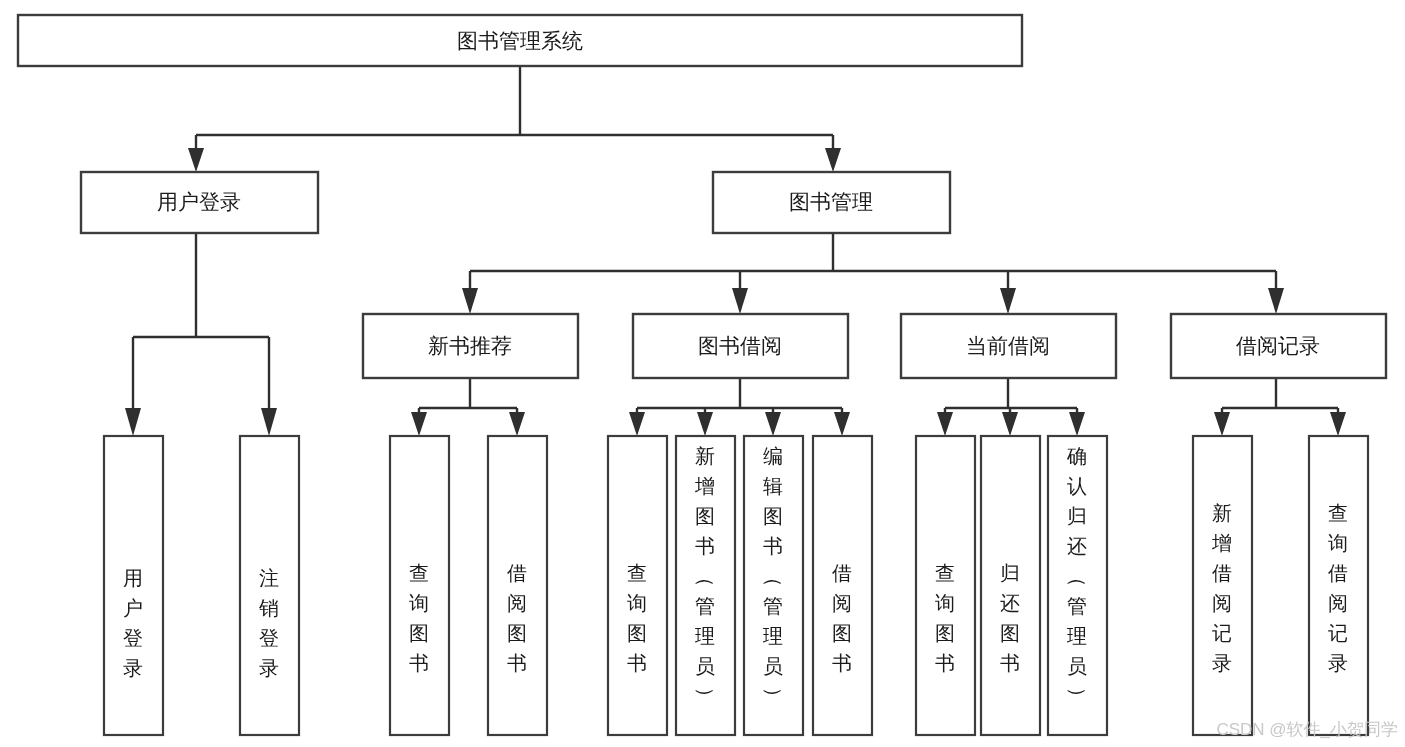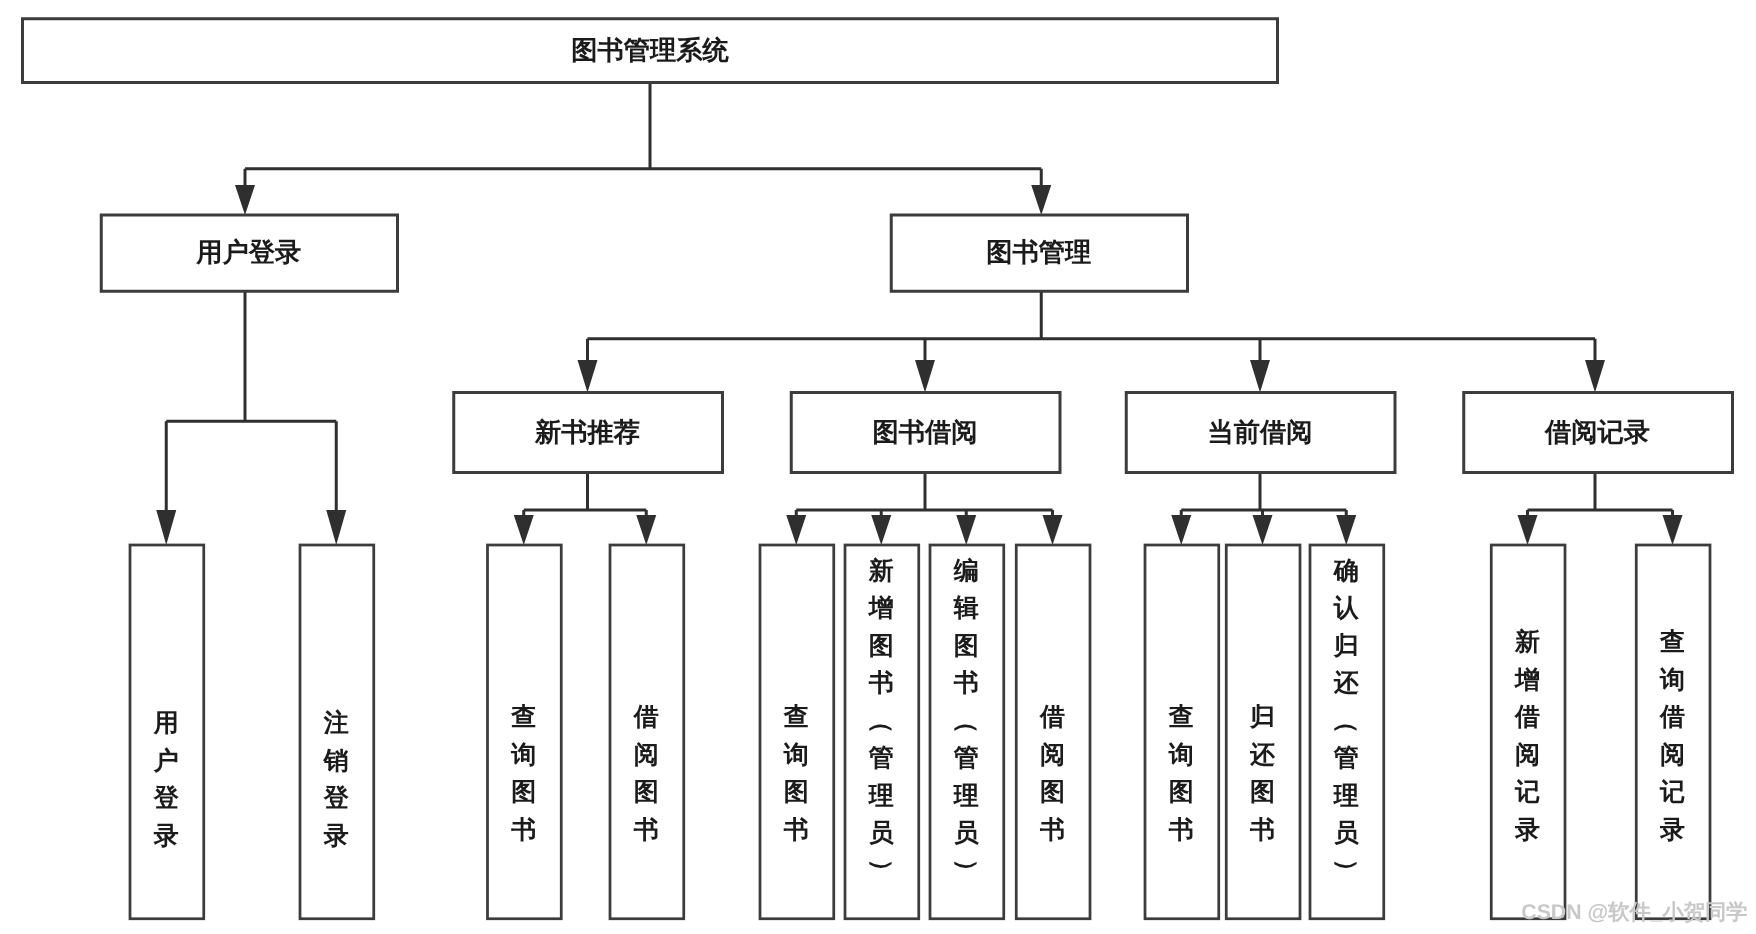--- a/index.html
+++ b/index.html
@@ -14,21 +14,20 @@
     font-family: "Liberation Sans", "DejaVu Sans", sans-serif;
     overflow: hidden;
     position: relative;
   }
   #diagram-root {
     position: absolute;
     left: 0;
     top: 0;
     width: 1405px;
     height: 747px;
-    font-weight: bold;
   }
   svg.diagram {
     display: block;
     width: 1405px;
     height: 747px;
   }
   .node-box {
     fill: #ffffff;
     stroke: #3c3c3c;
     stroke-width: 2.4;

